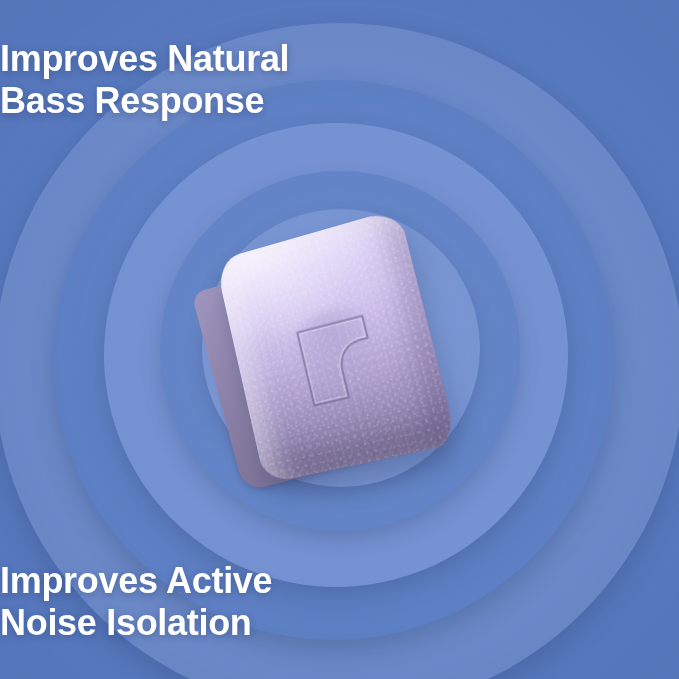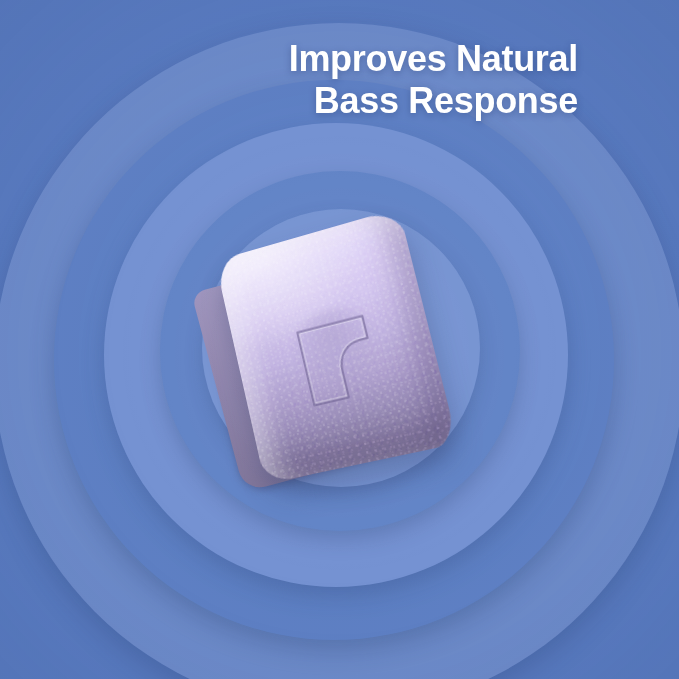--- a/index.html
+++ b/index.html
@@ -154,21 +154,21 @@
     left:28%; top:36%;
     width:48%; height:40%;
     opacity:.85;
   }
   #brand-mark svg { width:100%; height:100%; display:block; }
 
   
   .headline {
     position:absolute;
     left:0; width:578px;
-    text-align:right;
+    text-align:left;
     color:#ffffff;
     font-weight:700;
     font-size:36px;
     line-height:1.16;
     letter-spacing:-.3px;
     text-shadow:0 2px 7px rgba(38,56,105,.38);
     white-space:pre-line;
   }
   #headline-top    { top:38px; }
   #headline-bottom { top:560px; }
@@ -202,14 +202,16 @@
         </svg>
       </div>
     </div>
   </div>
 
   <div id="vignette"></div>
 
   <div class="headline" id="headline-top">Improves Natural
 Bass Response</div>
 
+  <div class="headline" id="headline-bottom">Improves Active
+Noise Isolation</div>
 
 </div>
 
 </body></html>

